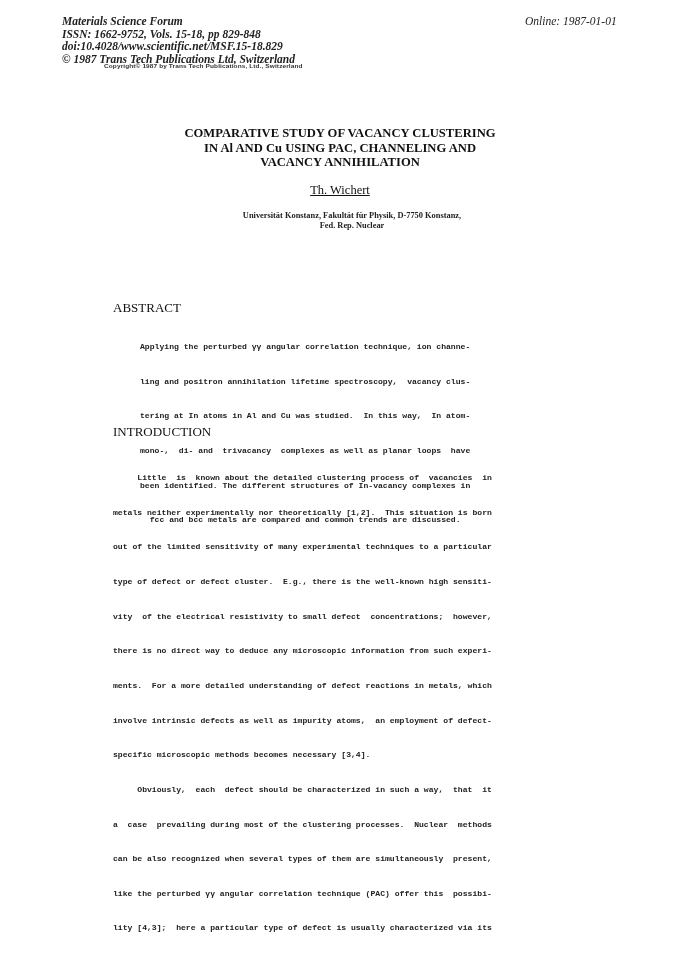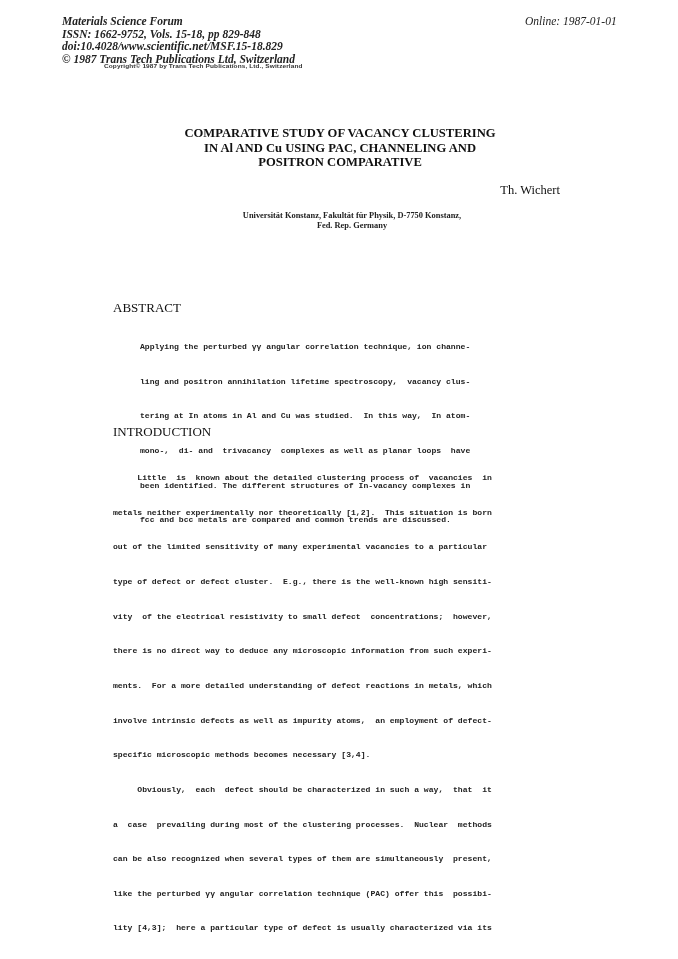--- a/index.html
+++ b/index.html
@@ -2,68 +2,68 @@
 <html><head>
 <meta charset="utf-8">
 <style>
   html, body { margin: 0; padding: 0; background: #ffffff; }
   body { width: 678px; height: 959px; position: relative; overflow: hidden; color: #111; }
   .hdr { position: absolute; font-family: "Liberation Serif", serif; font-style: italic; font-size: 11.5px; line-height: 12.5px; color: #222; }
   #hdr-left { left: 62px; top: 15px; }
   #hdr-right { left: 525px; top: 15px; }
   #copyright-strip { position: absolute; left: 104px; top: 62px; font-family: "Liberation Sans", sans-serif; font-weight: bold; font-size: 6.5px; color: #333; letter-spacing: 0.1px; transform: scaleY(0.9); }
   #title { position: absolute; left: 120px; width: 440px; top: 126px; text-align: center; font-family: "Liberation Serif", serif; font-weight: bold; font-size: 12.6px; line-height: 14.5px; color: #111; }
-  #author { position: absolute; left: 120px; width: 440px; top: 183px; text-align: right; font-family: "Liberation Serif", serif; font-size: 12.5px; color: #111; }
+  #author { position: absolute; left: 120px; width: 440px; top: 183px; text-align: center; font-family: "Liberation Serif", serif; font-size: 12.5px; color: #111; text-decoration: underline; }
   #affil { position: absolute; left: 132px; width: 440px; top: 211px; text-align: center; font-family: "Liberation Serif", serif; font-size: 8.4px; line-height: 10px; color: #222; }
   .sec { position: absolute; font-family: "Liberation Serif", serif; font-size: 13px; color: #111; }
   #abs-head { left: 113px; top: 300px; }
   #intro-head { left: 113px; top: 424px; }
   .mono { position: absolute; font-family: "Liberation Mono", monospace; font-size: 8.1px; line-height: 11.55px; color: #222; white-space: pre; }
-  #abs-body { left: 140px; top: 318px; }
+  #abs-body { left: 140px; top: 318px; text-align: center; }
   #intro-body { left: 113px; top: 449px; }
   .ln { display: block; font-weight: bold; }
 </style>
 </head>
 <body>
 
 <div id="hdr-left" class="hdr">
   <span class="ln">Materials Science Forum</span>
   <span class="ln">ISSN: 1662-9752, Vols. 15-18, pp 829-848</span>
   <span class="ln">doi:10.4028/www.scientific.net/MSF.15-18.829</span>
   <span class="ln">© 1987 Trans Tech Publications Ltd, Switzerland</span>
 </div>
 <div id="hdr-right" class="hdr">Online: 1987-01-01</div>
 <div id="copyright-strip">Copyright© 1987 by Trans Tech Publications, Ltd., Switzerland</div>
 
 <div id="title">
   <span class="ln">COMPARATIVE STUDY OF VACANCY CLUSTERING</span>
   <span class="ln">IN Al AND Cu USING PAC, CHANNELING AND</span>
-  <span class="ln">POSITRON COMPARATIVE</span>
+  <span class="ln">VACANCY ANNIHILATION</span>
 </div>
 <div id="author">Th. Wichert</div>
 <div id="affil">
   <span class="ln">Universität Konstanz, Fakultät für Physik, D-7750 Konstanz,</span>
-  <span class="ln">Fed. Rep. Germany</span>
+  <span class="ln">Fed. Rep. Nuclear</span>
 </div>
 
 <div id="abs-head" class="sec">ABSTRACT</div>
 <div id="abs-body" class="mono">
   <span class="ln">Applying the perturbed γγ angular correlation technique, ion channe-</span>
   <span class="ln">ling and positron annihilation lifetime spectroscopy,  vacancy clus-</span>
   <span class="ln">tering at In atoms in Al and Cu was studied.  In this way,  In atom-</span>
   <span class="ln">mono-,  di- and  trivacancy  complexes as well as planar loops  have</span>
   <span class="ln">been identified. The different structures of In-vacancy complexes in</span>
   <span class="ln">fcc and bcc metals are compared and common trends are discussed.</span>
 </div>
 
 <div id="intro-head" class="sec">INTRODUCTION</div>
 <div id="intro-body" class="mono">
   <span class="ln">     Little  is  known about the detailed clustering process of  vacancies  in</span>
   <span class="ln">metals neither experimentally nor theoretically [1,2].  This situation is born</span>
-  <span class="ln">out of the limited sensitivity of many experimental vacancies to a particular</span>
+  <span class="ln">out of the limited sensitivity of many experimental techniques to a particular</span>
   <span class="ln">type of defect or defect cluster.  E.g., there is the well-known high sensiti-</span>
   <span class="ln">vity  of the electrical resistivity to small defect  concentrations;  however,</span>
   <span class="ln">there is no direct way to deduce any microscopic information from such experi-</span>
   <span class="ln">ments.  For a more detailed understanding of defect reactions in metals, which</span>
   <span class="ln">involve intrinsic defects as well as impurity atoms,  an employment of defect-</span>
   <span class="ln">specific microscopic methods becomes necessary [3,4].</span>
   <span class="ln">     Obviously,  each  defect should be characterized in such a way,  that  it</span>
   <span class="ln">a  case  prevailing during most of the clustering processes.  Nuclear  methods</span>
   <span class="ln">can be also recognized when several types of them are simultaneously  present,</span>
   <span class="ln">like the perturbed γγ angular correlation technique (PAC) offer this  possibi-</span>

